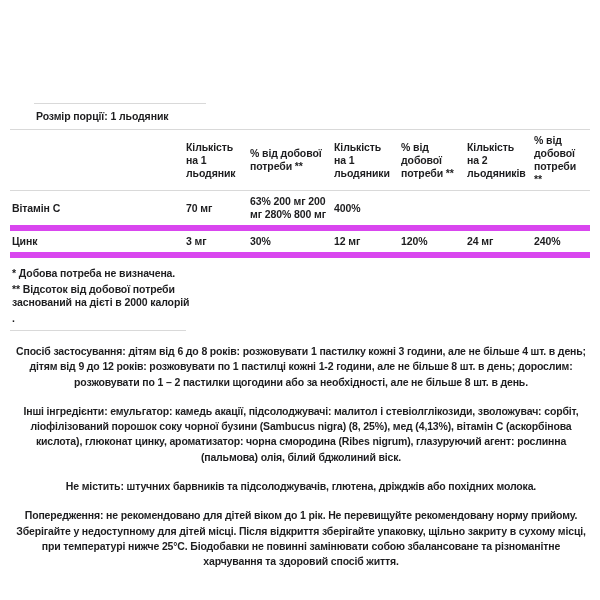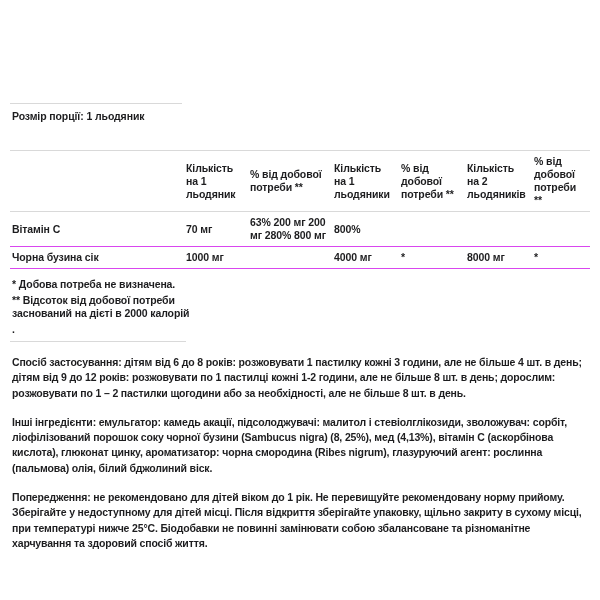--- a/index.html
+++ b/index.html
@@ -21,35 +21,35 @@
   .wrap {
     padding: 103px 10px 0 10px;
   }
 
   
   .serving-row {
     width: 172px;
     border-top: 1px solid #d9d9d9;
     padding: 6px 0 7px 2px;
     line-height: 12px;
+    margin-left: 24px;
   }
 
   
   table.facts {
     width: 580px;
     border-collapse: collapse;
     table-layout: fixed;
-    margin-top: 21px;
   }
   table.facts thead tr {
     border-top: 1px solid #d9d9d9;
     border-bottom: 1px solid #d9d9d9;
   }
   table.facts tbody tr {
-    border-bottom: 1px solid #d946ef;
+    border-bottom: 6px solid #d946ef;
   }
   table.facts th, table.facts td {
     text-align: left;
     vertical-align: middle;
     font-weight: 700;
     font-size: 10.5px;
     line-height: 13px;
     padding: 4px 6px 4px 0;
   }
   table.facts td.name-cell, table.facts th.name-cell { padding-left: 2px; }
@@ -63,20 +63,21 @@
     border-bottom: 1px solid #d9d9d9;
     margin: 5px 0 13px 0;
   }
 
   
   .paras { padding-left: 2px; }
   .para {
     line-height: 15.3px;
     margin-bottom: 14px;
     letter-spacing: -0.15px;
+    text-align: center;
   }
 </style>
 </head>
 <body>
 
 <div class="wrap">
 
   <div class="serving-row">Розмір порції: 1 льодяник</div>
 
   <table class="facts">
@@ -98,44 +99,45 @@
         <th>% від добової потреби **</th>
         <th>Кількість на 2 льодяників</th>
         <th>% від добової потреби **</th>
       </tr>
     </thead>
     <tbody>
       <tr>
         <td class="name-cell">Вітамін C</td>
         <td>70 мг</td>
         <td>63% 200 мг 200 мг 280% 800 мг</td>
-        <td>800%</td>
+        <td>400%</td>
         <td></td>
         <td></td>
         <td></td>
       </tr>
       <tr>
-        <td class="name-cell">Чорна бузина сік</td>
-        <td>1000 мг</td>
-        <td></td>
-        <td>4000 мг</td>
-        <td>*</td>
-        <td>8000 мг</td>
-        <td>*</td>
+        <td class="name-cell">Цинк</td>
+        <td>3 мг</td>
+        <td>30%</td>
+        <td>12 мг</td>
+        <td>120%</td>
+        <td>24 мг</td>
+        <td>240%</td>
       </tr>
     </tbody>
   </table>
 
   <div class="footnotes">
     <div class="fn">* Добова потреба не визначена.</div>
     <div class="fn fn-basis">** Відсоток від добової потреби заснований на дієті в 2000 калорій</div>
     <div class="fn">.</div>
   </div>
 
   <div class="short-divider"></div>
 
   <div class="paras">
     <div class="para">Спосіб застосування: дітям від 6 до 8 років: розжовувати 1 пастилку кожні 3 години, але не більше 4 шт. в день; дітям від 9 до 12 років: розжовувати по 1 пастилці кожні 1-2 години, але не більше 8 шт. в день; дорослим: розжовувати по 1 – 2 пастилки щогодини або за необхідності, але не більше 8 шт. в день.</div>
     <div class="para">Інші інгредієнти: емульгатор: камедь акації, підсолоджувачі: малитол і стевіолглікозиди, зволожувач: сорбіт, ліофілізований порошок соку чорної бузини (Sambucus nigra) (8, 25%), мед (4,13%), вітамін C (аскорбінова кислота), глюконат цинку, ароматизатор: чорна смородина (Ribes nigrum), глазуруючий агент: рослинна (пальмова) олія, білий бджолиний віск.</div>
+    <div class="para">Не містить: штучних барвників та підсолоджувачів, глютена, дріжджів або похідних молока.</div>
     <div class="para">Попередження: не рекомендовано для дітей віком до 1 рік. Не перевищуйте рекомендовану норму прийому. Зберігайте у недоступному для дітей місці. Після відкриття зберігайте упаковку, щільно закриту в сухому місці, при температурі нижче 25°C. Біодобавки не повинні замінювати собою збалансоване та різноманітне харчування та здоровий спосіб життя.</div>
   </div>
 
 </div>
 
 </body></html>

